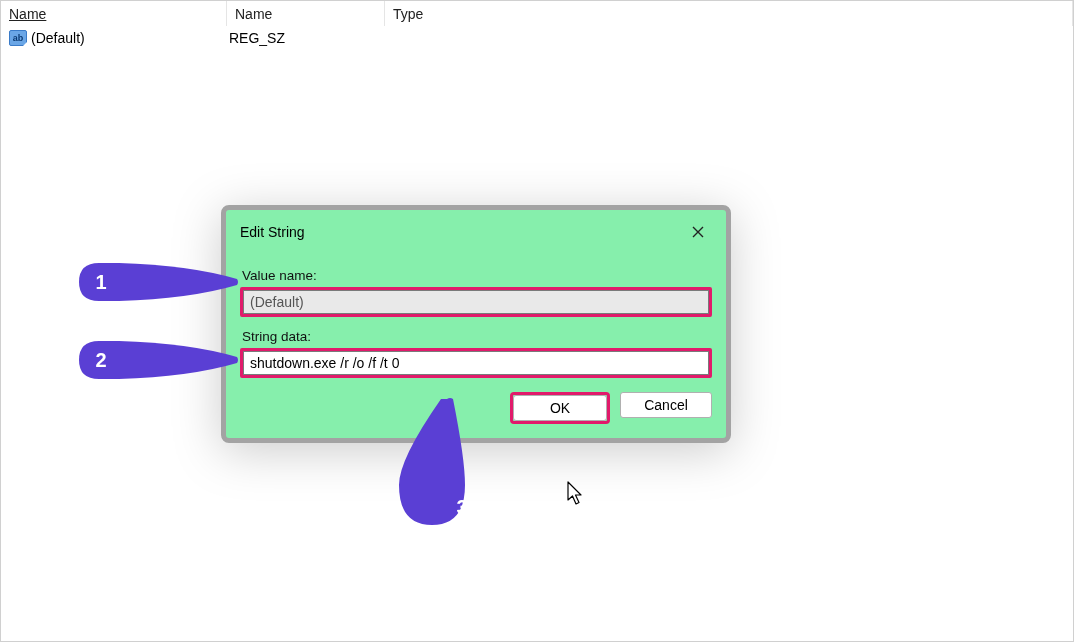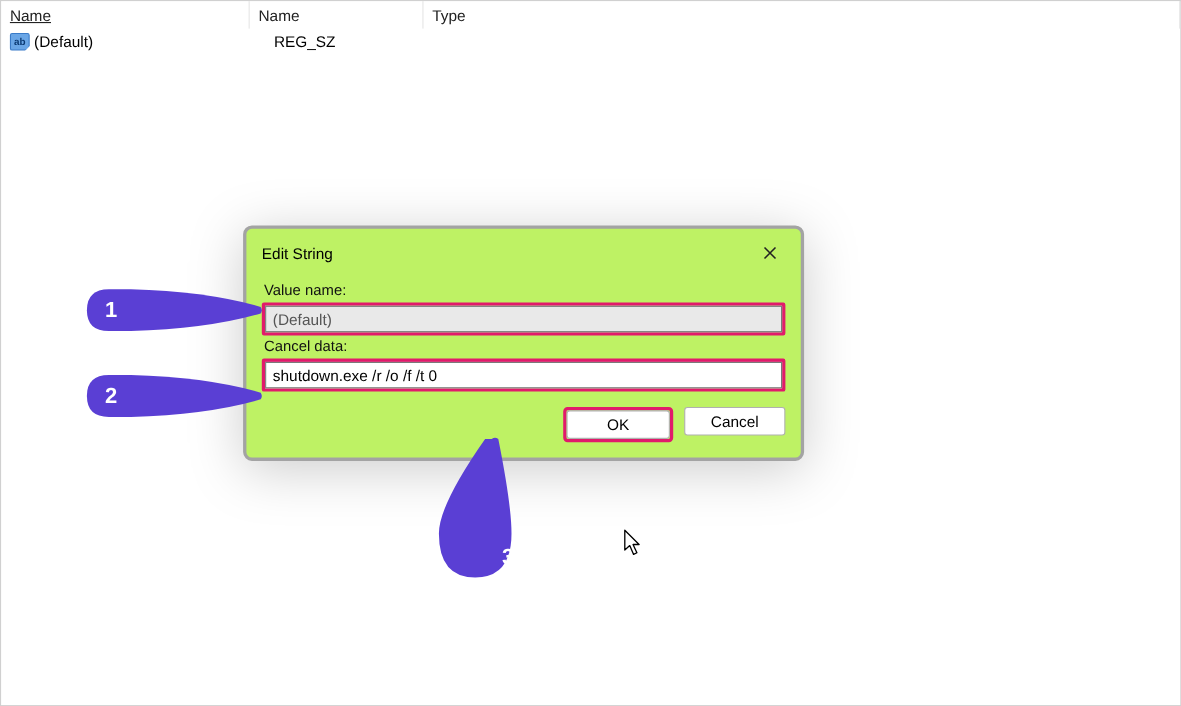--- a/index.html
+++ b/index.html
@@ -40,21 +40,21 @@
     height: 22px;
     align-items: center;
     padding-left: 6px;
   }
   .list-row .cell {
     display: flex;
     align-items: center;
     padding: 0 2px;
   }
   .cell-name { width: 220px; gap: 4px; }
-  .cell-type { width: 158px; margin-left: 20px; }
+  .cell-type { width: 158px; }
   .cell-data { flex: 1; }
 
   .reg-icon {
     width: 18px; height: 16px;
     background: #6aa6e6;
     border: 1px solid #3a7bc8;
     border-radius: 2px;
     display: flex;
     align-items: center;
     justify-content: center;
@@ -78,22 +78,22 @@
 
   
   .dialog-shadow {
     position: absolute;
     left: 220px;
     top: 204px;
     width: 510px;
     filter: drop-shadow(0 8px 24px rgba(0,0,0,.20));
   }
   .dialog {
-    background: #bef264;
-    border: 3px solid #a3a3a3;
+    background: #86efac;
+    border: 5px solid #a3a3a3;
     border-radius: 8px;
     overflow: hidden;
   }
   .dialog-title {
     display: flex;
     align-items: center;
     justify-content: space-between;
     padding: 8px 12px 4px 14px;
     font-size: 14px;
   }
@@ -103,21 +103,21 @@
     border-radius: 4px;
     cursor: pointer;
   }
   .dialog-close svg { width: 12px; height: 12px; }
 
   .dialog-body {
     padding: 6px 14px 14px 14px;
   }
   .field-label {
     font-size: 13.5px;
-    margin: 2px 0 4px 2px;
+    margin: 12px 0 4px 2px;
     color: #111;
   }
   .field-input-wrap {
     border: 3px solid #e11a6b; 
     border-radius: 2px;
   }
   .field-input {
     width: 100%;
     height: 24px;
     border: 1px solid #7a7a7a;
@@ -221,21 +221,21 @@
           <path d="M1 1 L11 11 M11 1 L1 11" stroke="#222" stroke-width="1.4" fill="none"></path>
         </svg>
       </div>
     </div>
     <div class="dialog-body">
       <div class="field-label">Value name:</div>
       <div class="field-input-wrap">
         <input class="field-input" readonly="" value="(Default)" style="">
       </div>
 
-      <div class="field-label">Cancel data:</div>
+      <div class="field-label">String data:</div>
       <div class="field-input-wrap">
         <input class="field-input" value="shutdown.exe /r /o /f /t 0" style="">
       </div>
 
       <div class="dialog-buttons">
         <span class="btn-ok-wrap">
           <button class="btn">OK</button>
         </span>
         <button class="btn">Cancel</button>
       </div>

